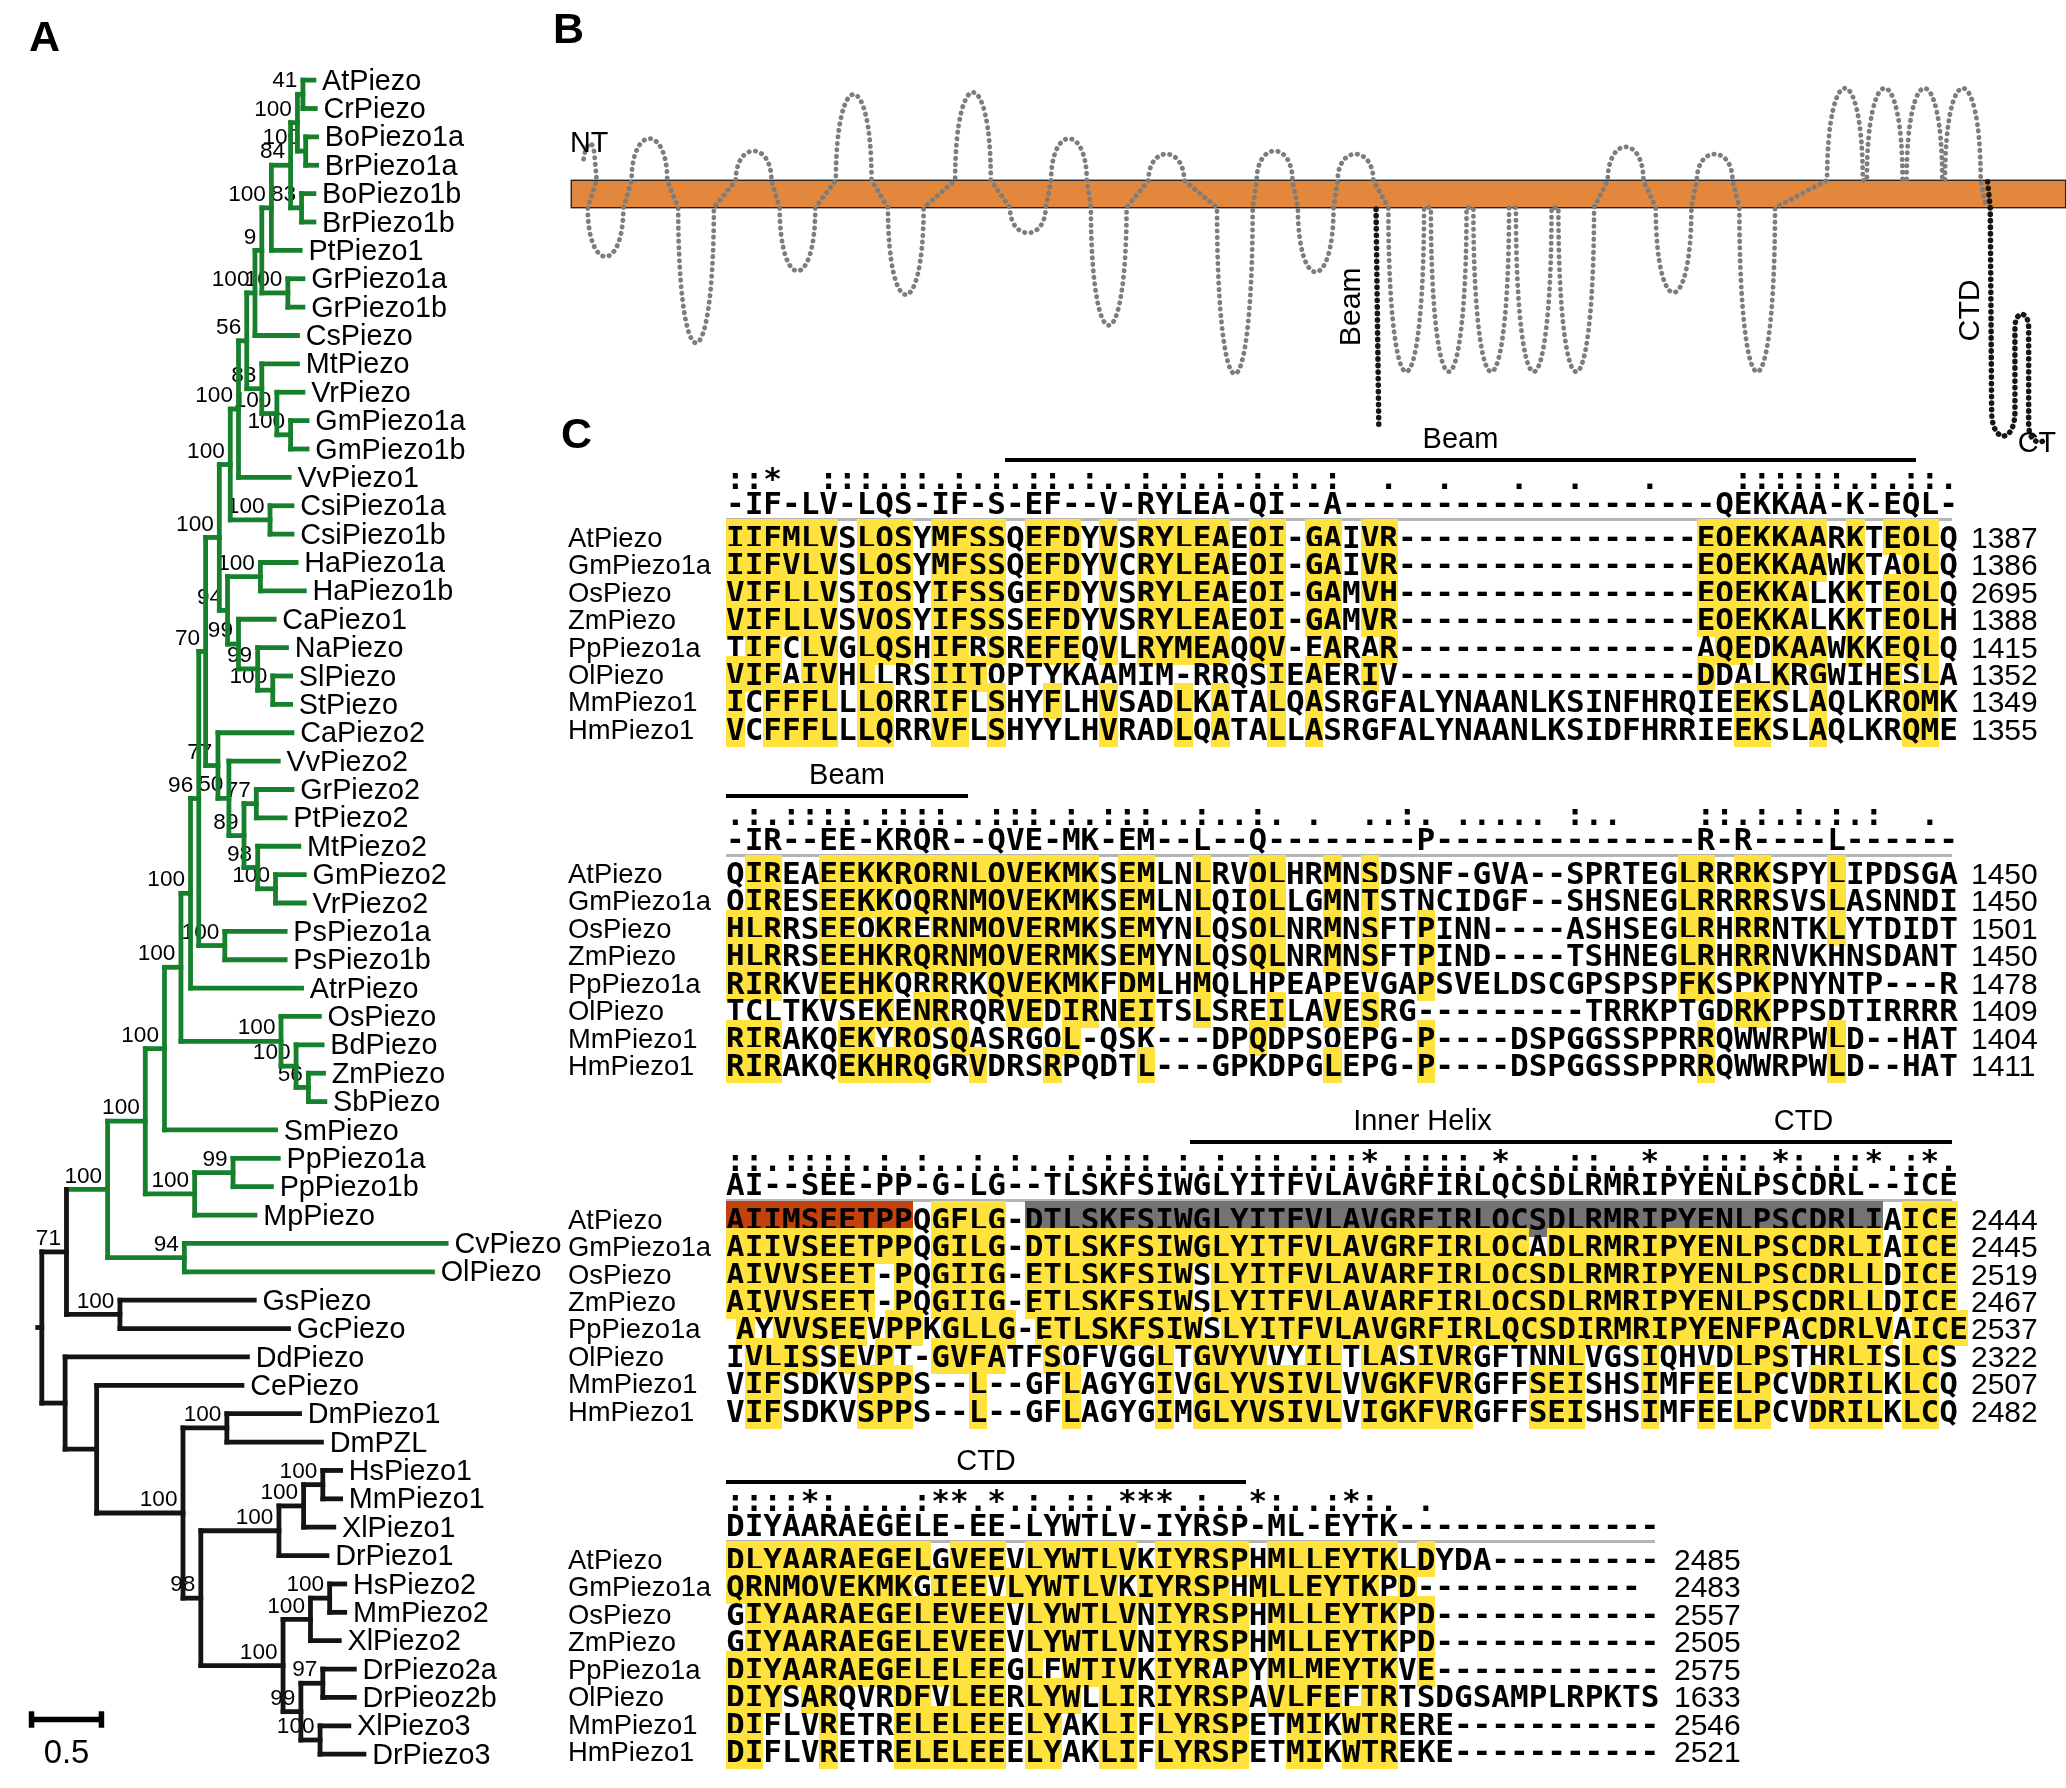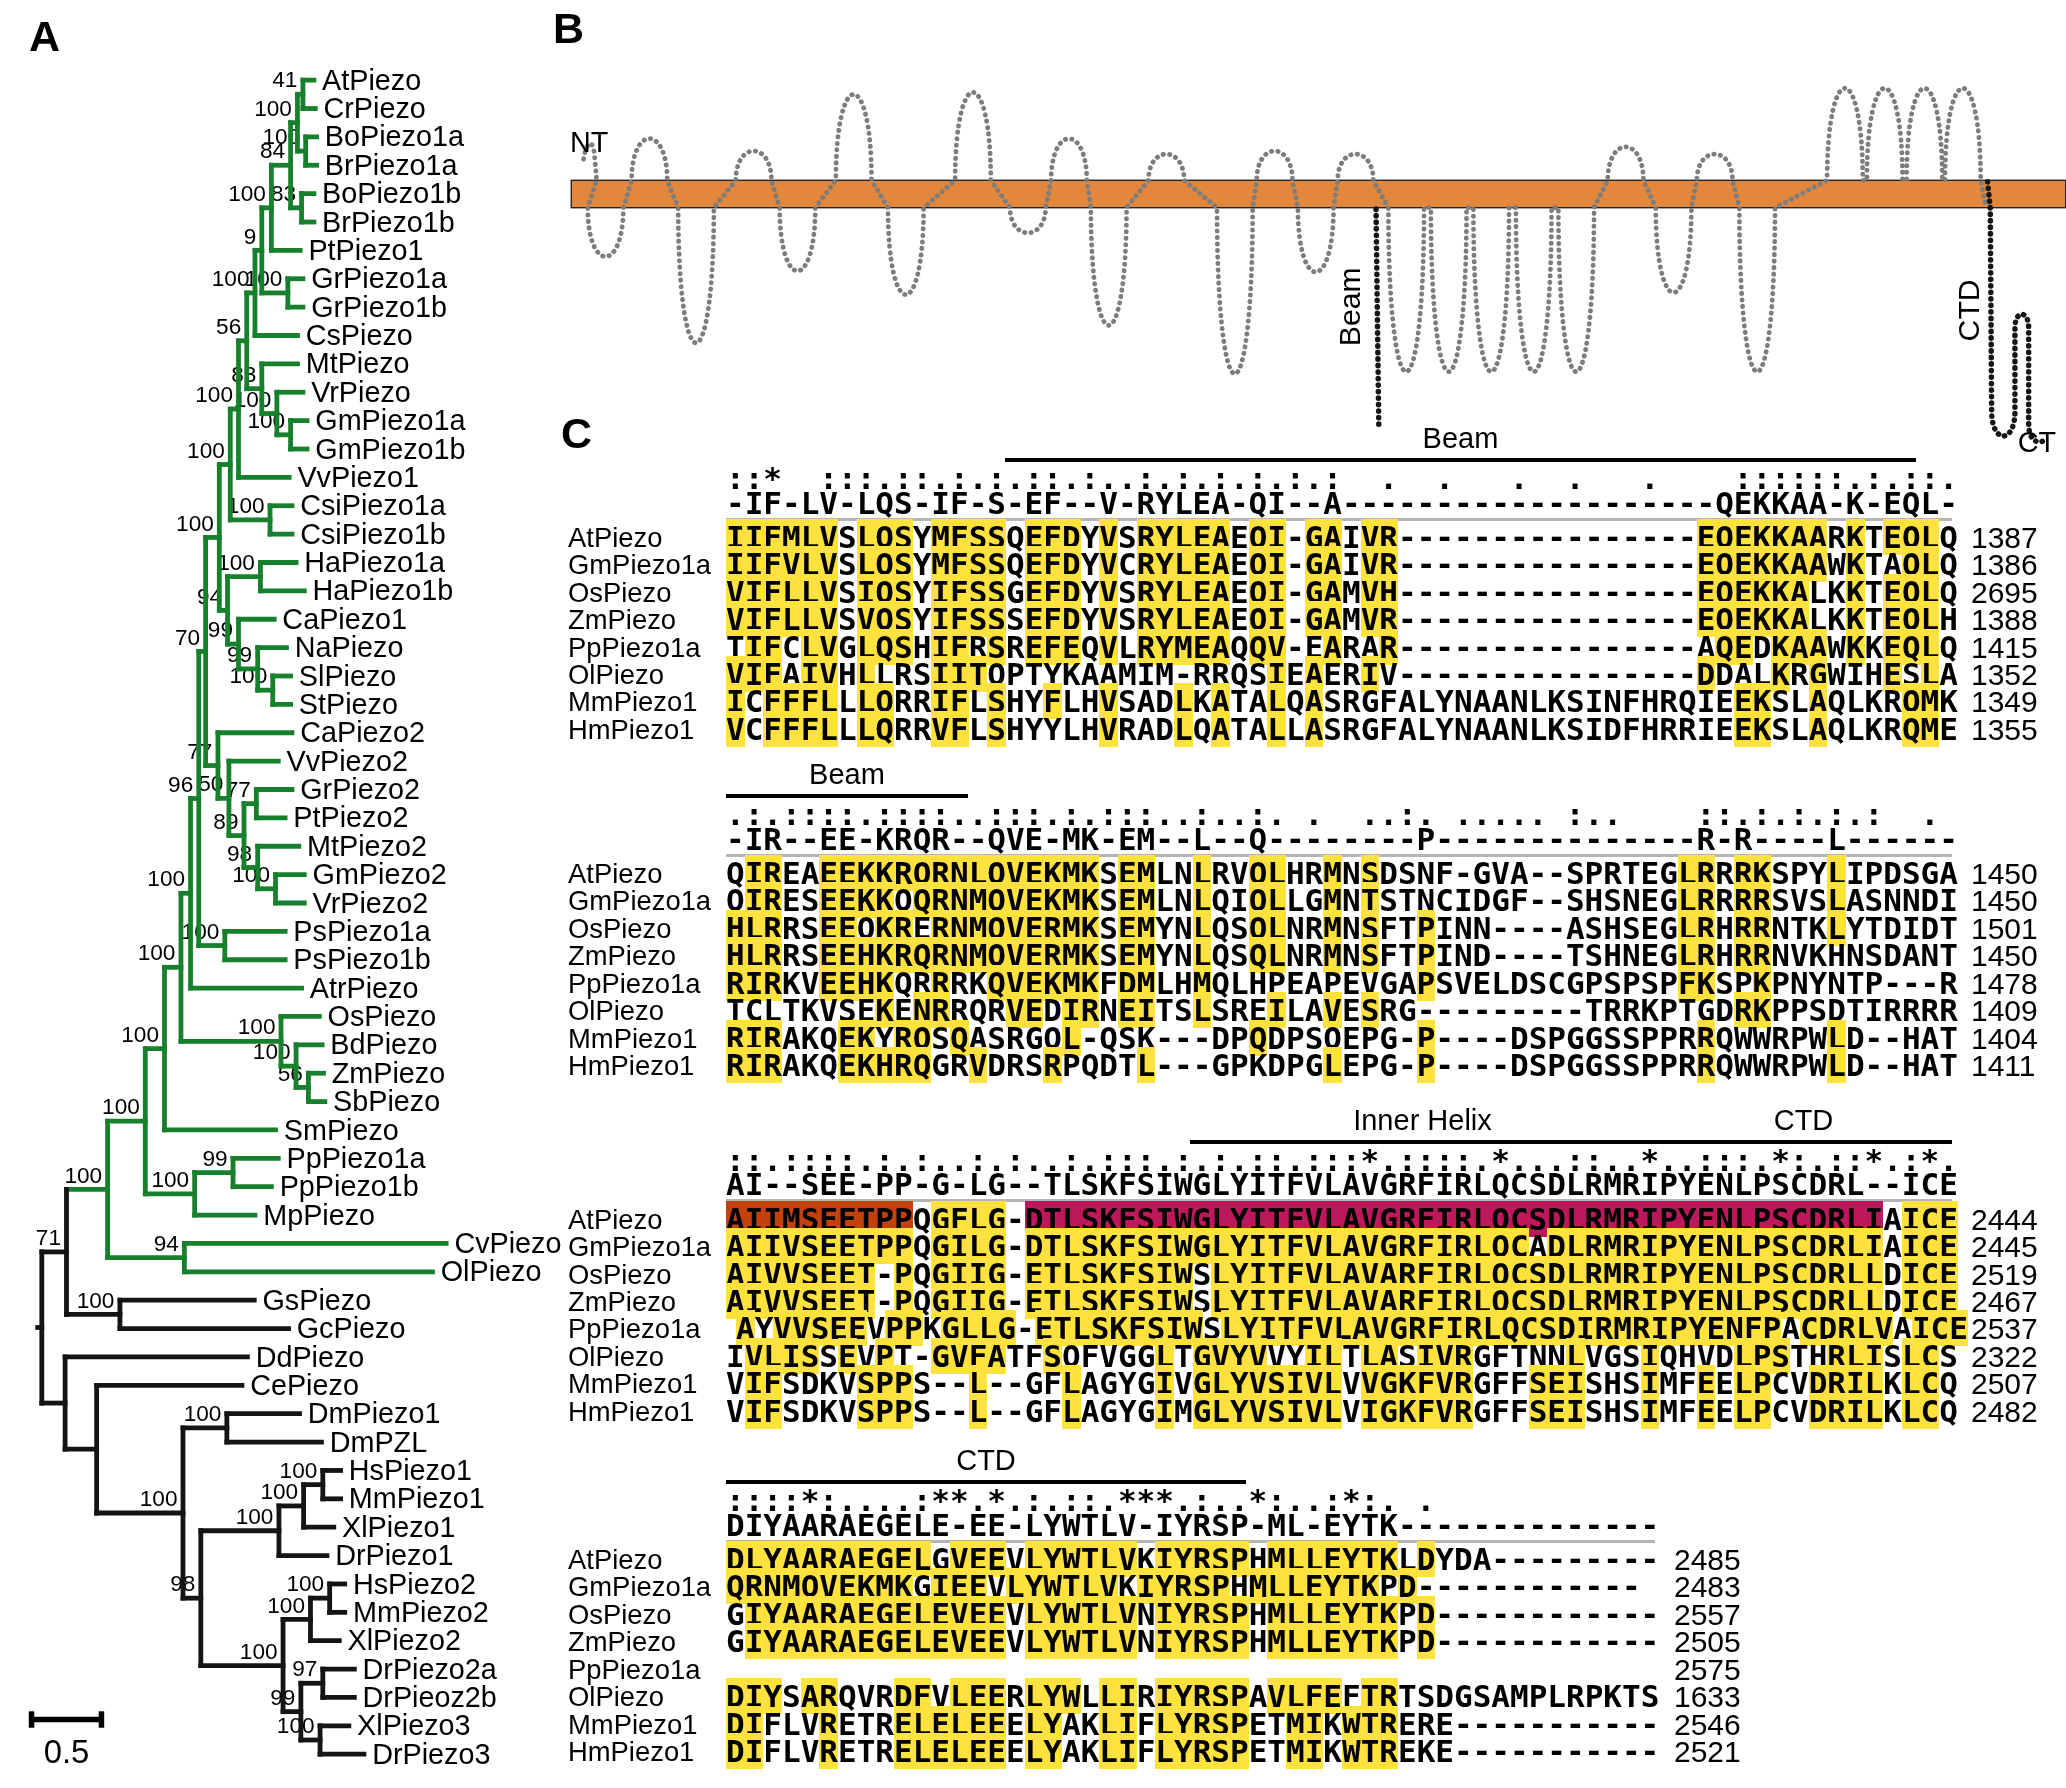--- a/index.html
+++ b/index.html
@@ -440,21 +440,21 @@
     </div>
     <div class="hline" style="left:622px;top:728px;width:465px;"></div>
     <div class="hlabel" style="left:622px;top:692px;width:465px;">Inner Helix</div>
     <div class="hline" style="left:1087px;top:728px;width:297px;"></div>
     <div class="hlabel" style="left:1087px;top:692px;width:297px;">CTD</div>
     <div class="aseq asym" style="left:158px;top:735px;">::.::::.:.:..:.:..:.:::.:.:.::.:::*.::::.*...::..*..:::.*:.::*.:*.</div>
     <div class="aseq" style="left:158px;top:759px;">AI--SEE-PP-G-LG--TLSKFSIWGLYITFVLAVGRFIRLQCSDLRMRIPYENLPSCDRL--ICE</div>
     <div class="grule" style="left:158px;top:787px;width:1226px;"></div>
     <div class="arow" style="top:794px;">
       <span class="aname">AtPiezo</span>
-      <span class="aseq" style="left: 158px;"><i style="background:#c2410c">AIIMSEETPP</i>Q<i style="background:#ffe23e">GFLG</i>-<i style="background:#be185d">DTLSKFSIWGLYITFVLAVGRFIRLQCSDLRMRIPYENLPSCDRLI</i>A<i style="background:#ffe23e">ICE</i></span>
+      <span class="aseq" style="left: 158px;"><i style="background:#c2410c">AIIMSEETPP</i>Q<i style="background:#ffe23e">GFLG</i>-<i style="background:#737373">DTLSKFSIWGLYITFVLAVGRFIRLQCSDLRMRIPYENLPSCDRLI</i>A<i style="background:#ffe23e">ICE</i></span>
       <span class="anum" style="left: 1403px;">2444</span>
     </div>
     <div class="arow" style="top:821px;">
       <span class="aname">GmPiezo1a</span>
       <span class="aseq" style="left: 158px;"><i style="background:#ffe23e">AIIVSEETPP</i>Q<i style="background:#ffe23e">GILG</i>-<i style="background:#ffe23e">DTLSKFSIWGLYITFVLAVGRFIRLQC</i>A<i style="background:#ffe23e">DLRMRIPYENLPSCDRLI</i>A<i style="background:#ffe23e">ICE</i></span>
       <span class="anum" style="left: 1403px;">2445</span>
     </div>
     <div class="arow" style="top:849px;">
       <span class="aname">OsPiezo</span>
       <span class="aseq" style="left: 158px;"><i style="background:#ffe23e">AIVVSEET</i>-<i style="background:#ffe23e">P</i>Q<i style="background:#ffe23e">GIIG</i>-<i style="background:#ffe23e">ETLSKFSIW</i>S<i style="background:#ffe23e">LYITFVLAVARFIRLQCSDLRMRIPYENLPSCDRLL</i>D<i style="background:#ffe23e">ICE</i></span>
@@ -505,20 +505,21 @@
       <span class="aseq" style="left: 158px;">G<i style="background:#ffe23e">IYAARAEGELEVEE</i>V<i style="background:#ffe23e">LYWTLV</i>N<i style="background:#ffe23e">IYRSP</i>H<i style="background:#ffe23e">MLLEYTK</i>P<i style="background:#ffe23e">D</i>------------</span>
       <span class="anum" style="left: 1106px;">2557</span>
     </div>
     <div class="arow" style="top:1216px;">
       <span class="aname">ZmPiezo</span>
       <span class="aseq" style="left: 158px;">G<i style="background:#ffe23e">IYAARAEGELEVEE</i>V<i style="background:#ffe23e">LYWTLV</i>N<i style="background:#ffe23e">IYRSP</i>H<i style="background:#ffe23e">MLLEYTK</i>P<i style="background:#ffe23e">D</i>------------</span>
       <span class="anum" style="left: 1106px;">2505</span>
     </div>
     <div class="arow" style="top:1244px;">
       <span class="aname">PpPiezo1a</span>
+      <span class="aseq" style="left: 158px;"><i style="background:#ffe23e">DIYAARAEGELELEE</i>G<i style="background:#ffe23e">L</i>F<i style="background:#ffe23e">WTIV</i>K<i style="background:#ffe23e">IYR</i>A<i style="background:#ffe23e">P</i>Y<i style="background:#ffe23e">MLMEYTK</i>V<i style="background:#ffe23e">E</i>------------</span>
       <span class="anum" style="left: 1106px;">2575</span>
     </div>
     <div class="arow" style="top:1271px;">
       <span class="aname">OlPiezo</span>
       <span class="aseq" style="left: 158px;"><i style="background:#ffe23e">DIY</i>S<i style="background:#ffe23e">AR</i>QVR<i style="background:#ffe23e">DF</i>V<i style="background:#ffe23e">LEE</i>R<i style="background:#ffe23e">LYW</i>L<i style="background:#ffe23e">LI</i>R<i style="background:#ffe23e">IYRSP</i>A<i style="background:#ffe23e">VLFE</i>F<i style="background:#ffe23e">TR</i>TSDGSAMPLRPKTS</span>
       <span class="anum" style="left: 1106px;">1633</span>
     </div>
     <div class="arow" style="top:1299px;">
       <span class="aname">MmPiezo1</span>
       <span class="aseq" style="left: 158px;"><i style="background:#ffe23e">DI</i>FLV<i style="background:#ffe23e">R</i>ETR<i style="background:#ffe23e">ELELEE</i>E<i style="background:#ffe23e">LY</i>AK<i style="background:#ffe23e">LI</i>F<i style="background:#ffe23e">LYRSP</i>ET<i style="background:#ffe23e">MI</i>K<i style="background:#ffe23e">WTR</i>ERE-----------</span>

